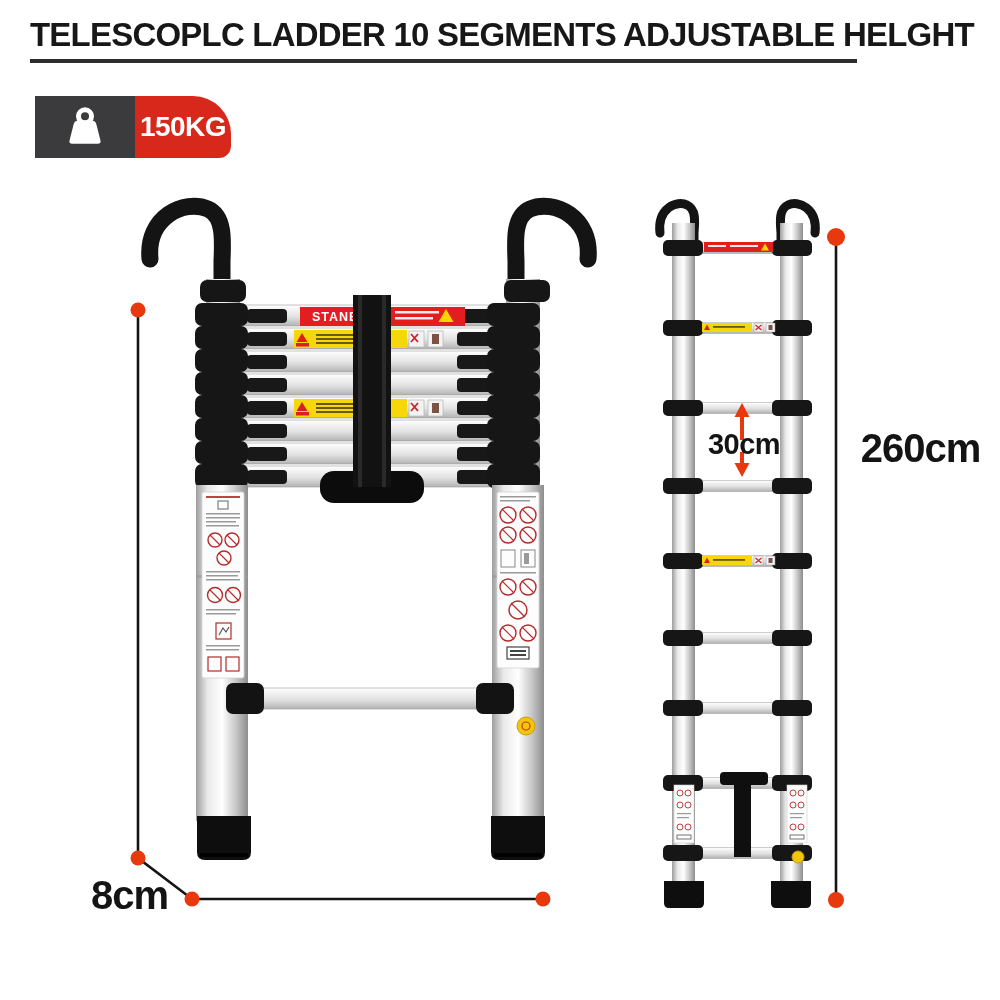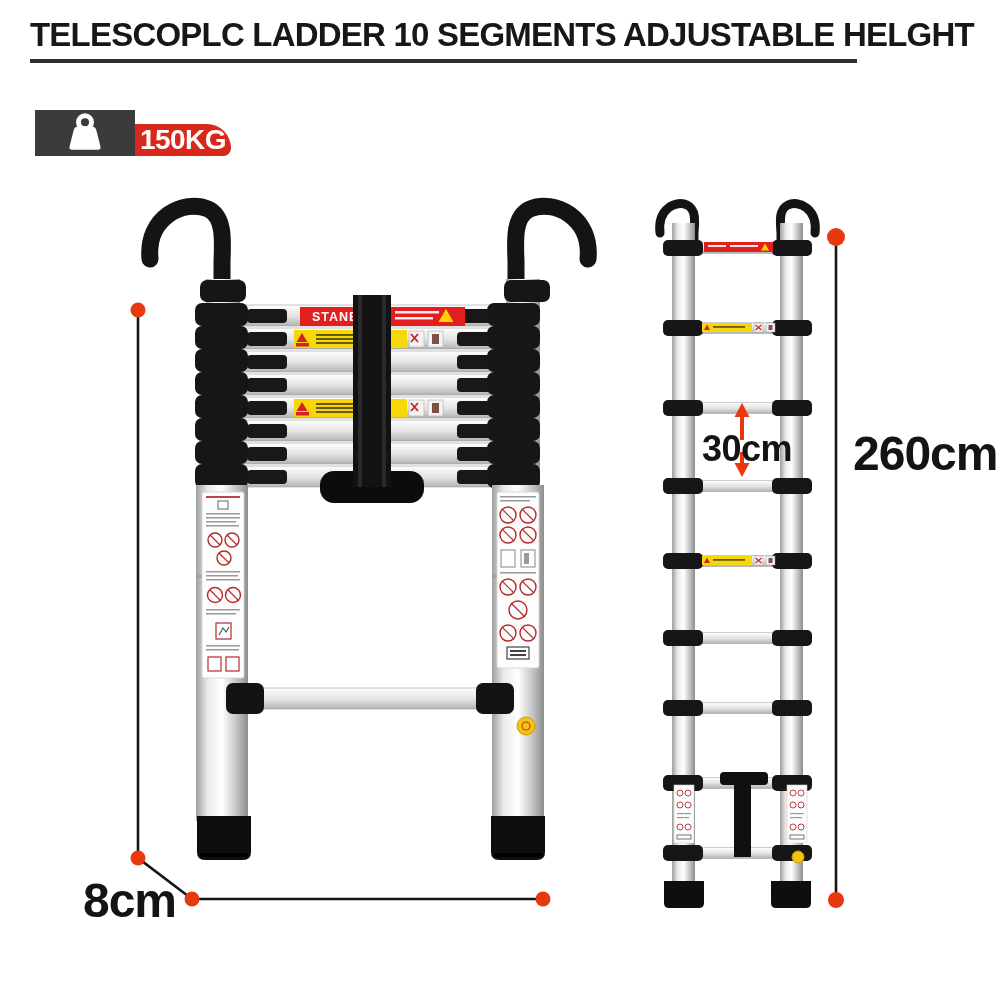--- a/index.html
+++ b/index.html
@@ -8,37 +8,37 @@
     font-family:"Liberation Sans", sans-serif;overflow:hidden;
   }
   .title{
     position:absolute;left:30px;top:15px;width:860px;
     font-size:34px;font-weight:700;color:#171717;letter-spacing:-0.8px;
     white-space:nowrap;transform:scaleX(0.97);transform-origin:left center;
   }
   .title-rule{
     position:absolute;left:30px;top:59px;width:827px;height:4px;background:#2d2d2d;
   }
-  .badge{position:absolute;left:35px;top:84px;height:72px;display:flex;align-items:flex-end;}
+  .badge{position:absolute;left:35px;top:96px;height:62px;display:flex;}
   .badge-icon-box{
     width:100px;background:#3b3b3d;display:flex;align-items:center;justify-content:center;
   }
   .badge-label{
     width:96px;background:#d8281b;color:#ffffff;font-weight:700;font-size:28px;
     display:flex;align-items:center;justify-content:center;
     border-radius:0 38px 12px 0;letter-spacing:-0.5px;
   }
   .ladder-svg{position:absolute;}
   .dims-overlay{position:absolute;left:0;top:0;pointer-events:none;}
   .dim{
     position:absolute;font-weight:700;color:#141414;text-align:center;
     letter-spacing:-1px;
   }
-  .dim-lg{font-size:48px;}
-  .dim-sm{font-size:36px;letter-spacing:-0.5px;}
+  .dim-lg{font-size:40px;}
+  .dim-sm{font-size:29px;letter-spacing:-0.5px;}
 </style>
 </head>
 <body>
 
 <div class="canvas">
 
   <div class="title">TELESCOPLC LADDER 10 SEGMENTS ADJUSTABLE HELGHT</div>
   <div class="title-rule"></div>
 
   <div class="badge">

